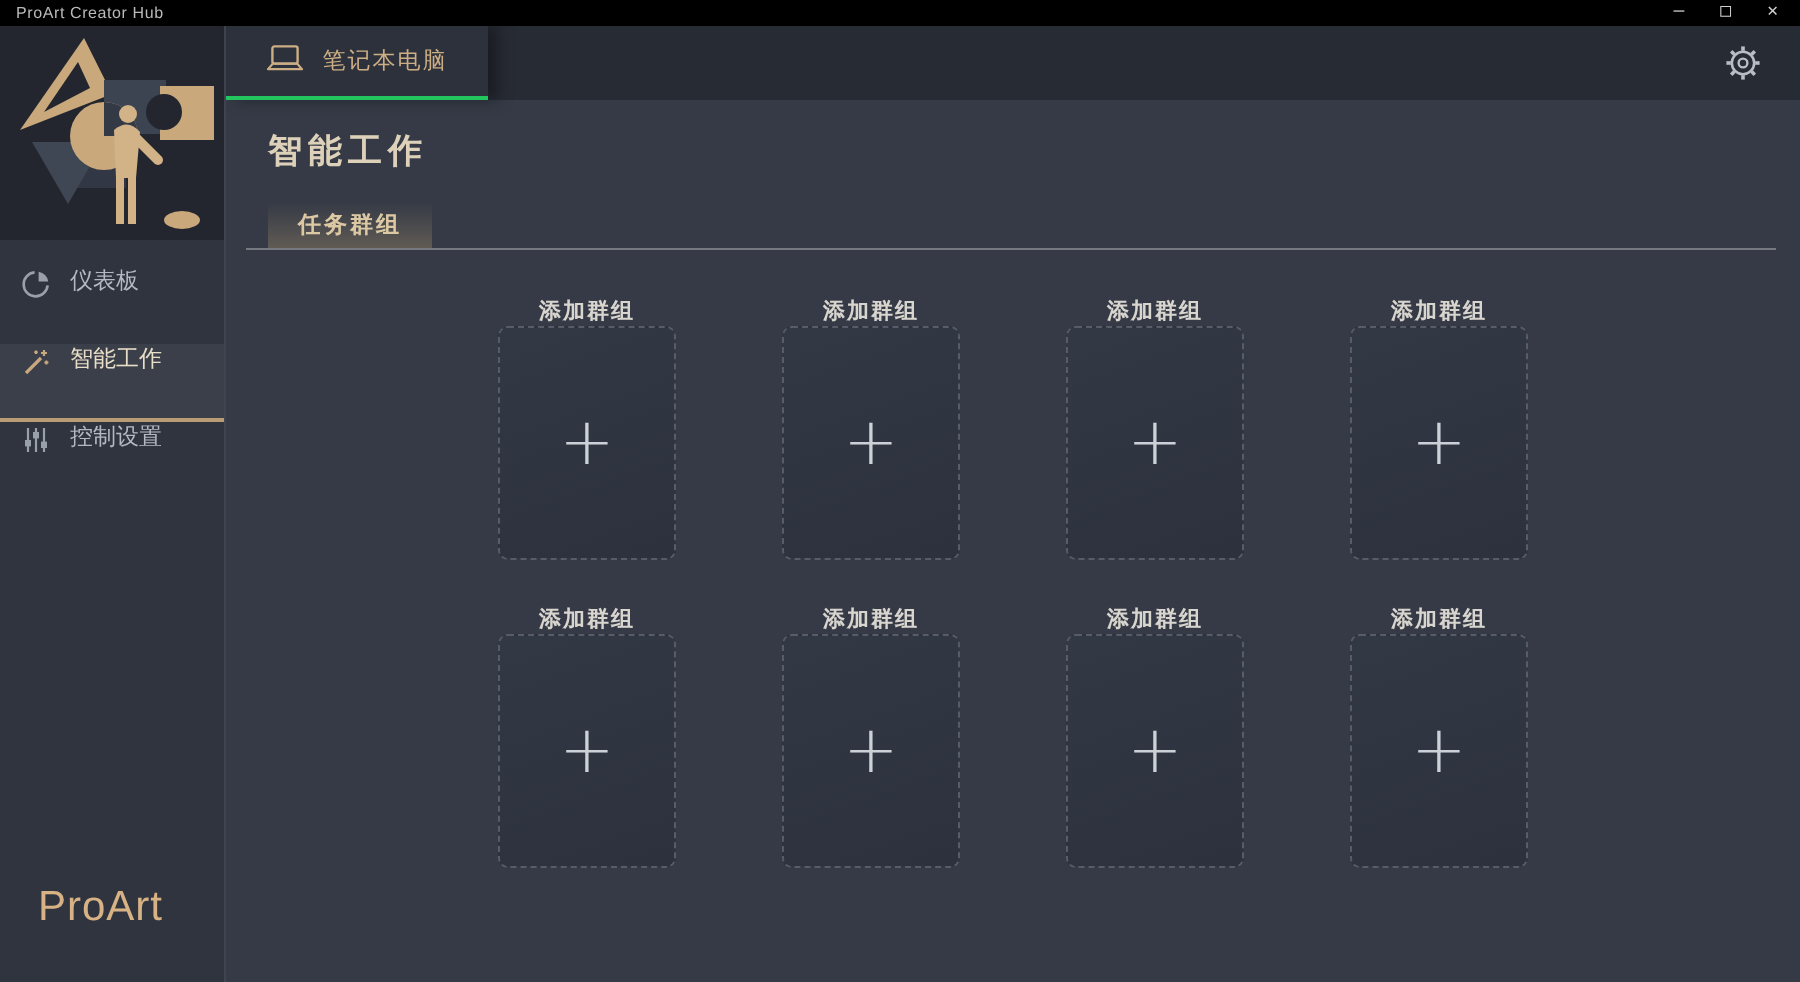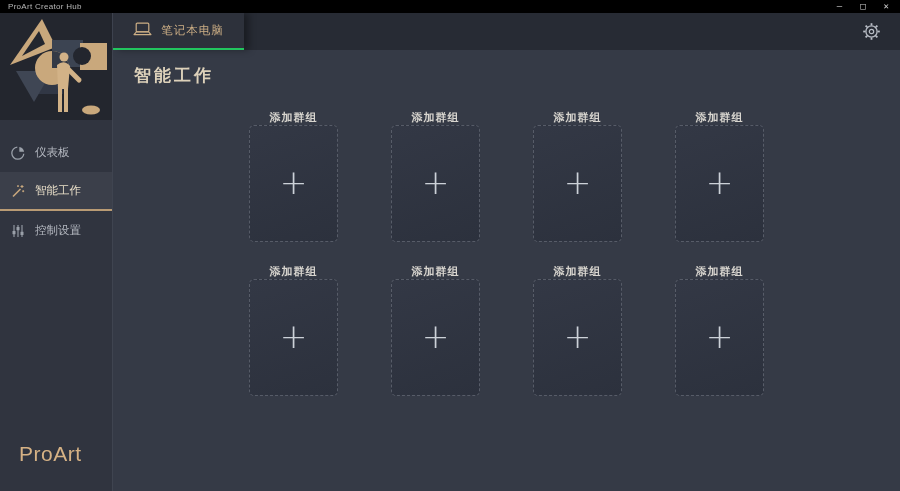--- a/index.html
+++ b/index.html
@@ -15,21 +15,21 @@
              font-family:"DejaVu Sans Mono",monospace; }
 
   
   .app { display:flex; height:478px; }
 
   
   .sidebar { width:113px; flex-shrink:0; background:#30343f; position:relative;
              border-right:1px solid #3f4450; }
   .sidebar-art { height:107px; background:#23262e; overflow:hidden; }
   .menu { margin-top:13px; }
-  .menu-item { height:39px; display:flex; align-items:center; gap:9px; padding-left:9px;
+  .menu-item { height:39px; display:flex; gap:9px; padding-left:9px;
                font-size:11.5px; color:#b4b8c0; cursor:pointer; }
   .menu-item .mi-icon { width:17px; height:17px; display:flex; align-items:center; justify-content:center; }
   .menu-item.selected { background:#3b3f4a; color:#e8dec8; border-bottom:2px solid #b99b74; }
   .brand { position:absolute; left:19px; bottom:25px; font-size:21px; color:#d6b285;
            letter-spacing:.5px; font-weight:400; }
 
   
   .main { flex:1; display:flex; flex-direction:column; min-width:0; }
 
   
@@ -170,20 +170,23 @@
               <line x1="3.6" y1="15.4" x2="5.2" y2="13.8"></line>
               <line x1="13.8" y1="5.2" x2="15.4" y2="3.6"></line>
             </g>
           </svg>
         </div>
       </div>
 
       <div class="content">
         <div class="page-title">智能工作</div>
 
+        <div class="tabstrip">
+          <div class="subtab">任务群组</div>
+        </div>
 
 
         <div class="grid">
           <div class="grid-row">
             <div class="card-wrap">
               <div class="card-label">添加群组</div>
               <div class="card">
                 <span class="plus">+</span>
               </div>
             </div>

